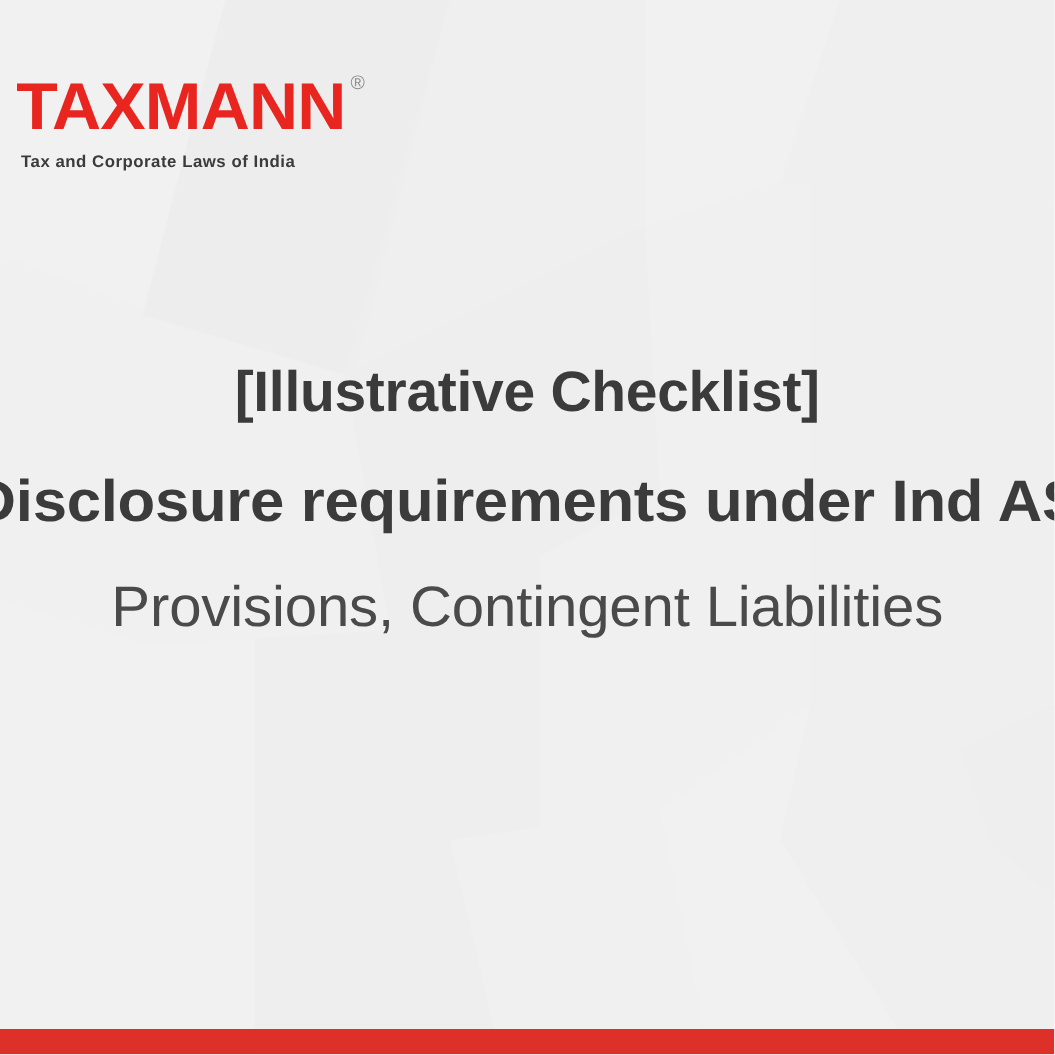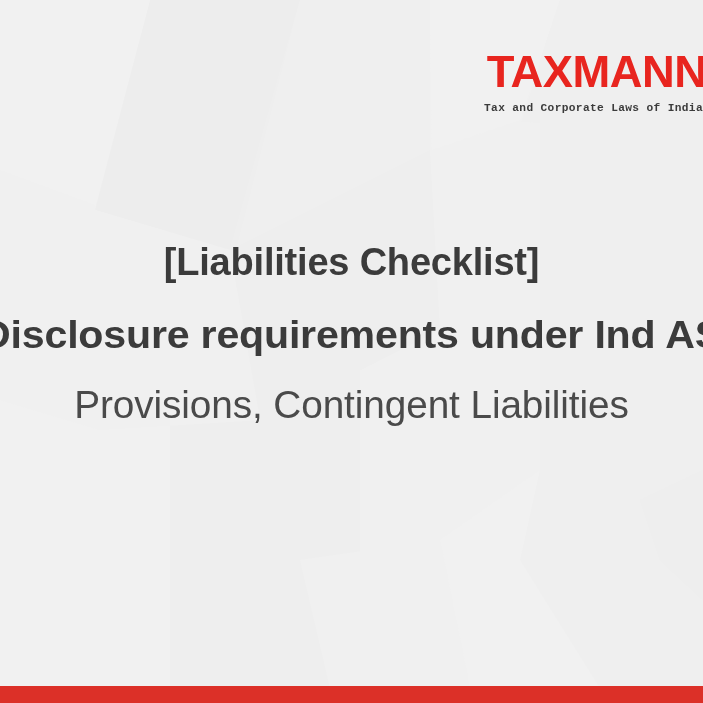--- a/index.html
+++ b/index.html
@@ -31,24 +31,24 @@
     position: absolute;
     inset: 0;
     width: 100%;
     height: 100%;
     display: block;
   }
 
   
   .logo-wrap {
     position: absolute;
-    left: 4px;
+    left: 14px;
     right: 0;
     top: 50px;
-    text-align: right;
+    text-align: left;
   }
   .logo-mark {
     position: relative;
     display: inline-block;
     line-height: 1;
   }
   .logo-word {
     display: block;
     font-family: "Liberation Sans", sans-serif;
     font-weight: 700;
@@ -65,21 +65,21 @@
     top: -2px;
     right: -16px;
     font-size: 13px;
     color: #8d8d8d;
     font-weight: 400;
     line-height: 1;
   }
   .logo-tagline {
     display: block;
     margin-top: 7px;
-    font-family: Liberation Mono, monospace;
+    font-family: Liberation Sans, sans-serif;
     font-weight: 700;
     font-size: 11.2px;
     letter-spacing: 0.35px;
     color: #3b3b3b;
     white-space: nowrap;
   }
 
   
   .headline {
     position: absolute;
@@ -165,20 +165,20 @@
 
   <div class="logo-wrap">
     <span class="logo-mark">
       <span class="logo-word">TAXMANN</span>
       <span class="logo-reg">®</span>
     </span>
     <span class="logo-tagline">Tax and Corporate Laws of India</span>
   </div>
 
   <div class="headline">
-    <div class="hl-line hl-bold hl-l1">[Liabilities Checklist]</div>
+    <div class="hl-line hl-bold hl-l1">[Illustrative Checklist]</div>
     <div class="hl-line hl-bold hl-l2">Disclosure requirements under Ind AS</div>
     <div class="hl-line hl-reg hl-l3">Provisions, Contingent Liabilities</div>
   </div>
 
   <div class="red-bar"></div>
 
 </div>
 
 </body></html>

